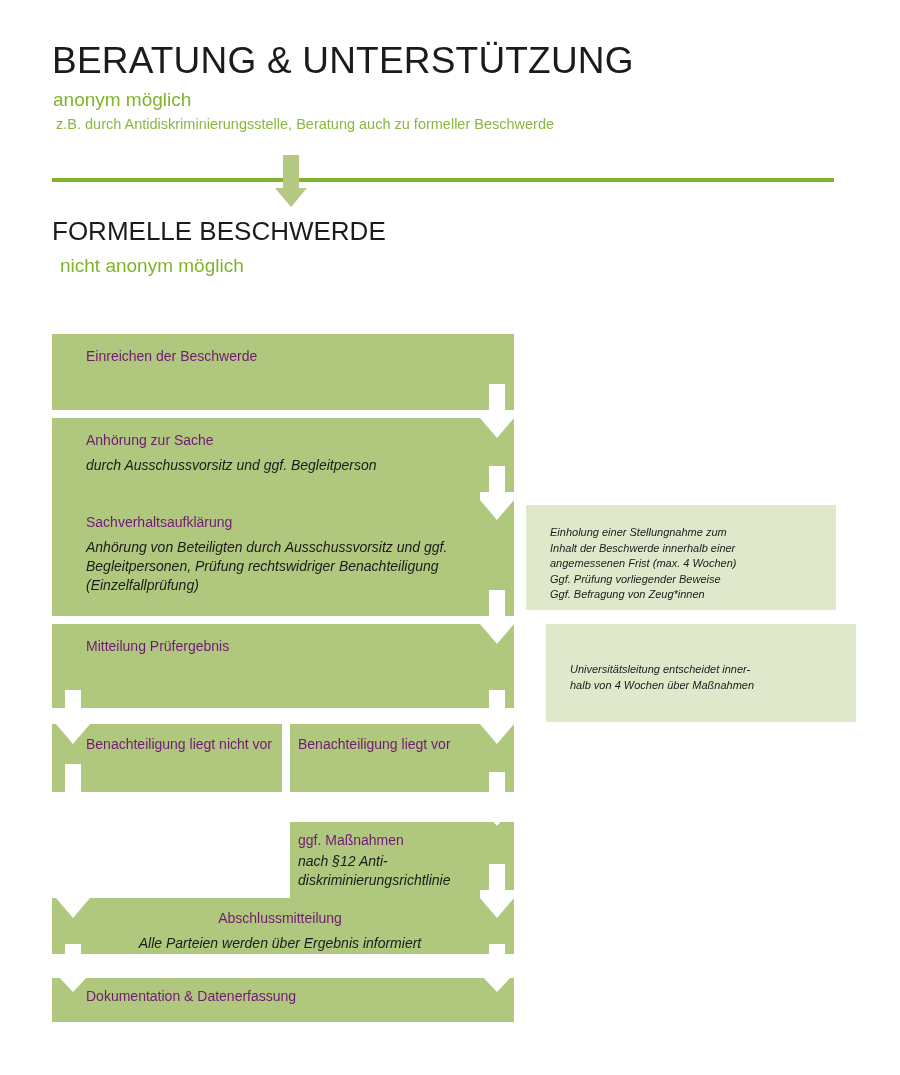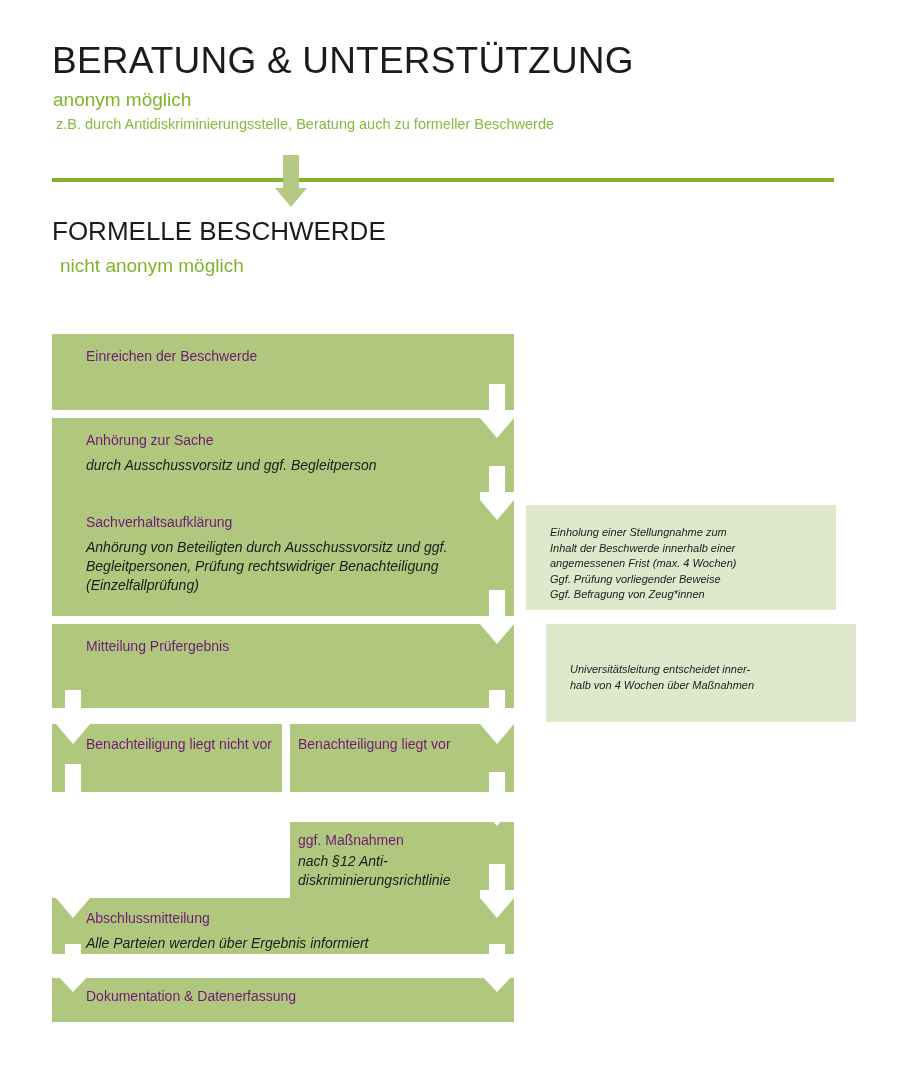--- a/index.html
+++ b/index.html
@@ -275,21 +275,21 @@
       </div>
     </div>
 
     <div class="box" style="left:290px; top:788px; width:224px; height:78px;margin-top:34px;">
       <div class="box-inner" style="left:8px; right:40px; top:10px;">
         <div class="b-title">ggf. Maßnahmen</div>
         <div class="b-sub" style="width:180px; margin-top:2px;">nach §12 Anti­diskriminierungsrichtlinie</div>
       </div>
     </div>
 
-    <div class="box" style="left:52px; top:898px; width:462px; height:56px;">
+    <div class="box" style="left:52px; top:898px; width:462px; height:56px;text-align:center;">
       <div class="box-inner" style="top:12px;">
         <div class="b-title">Abschlussmitteilung</div>
         <div class="b-sub">Alle Parteien werden über Ergebnis informiert</div>
       </div>
     </div>
 
     <div class="box" style="left:52px; top:978px; width:462px; height:44px;">
       <div class="box-inner" style="top:10px;">
         <div class="b-title">Dokumentation &amp; Datenerfassung</div>
       </div>

